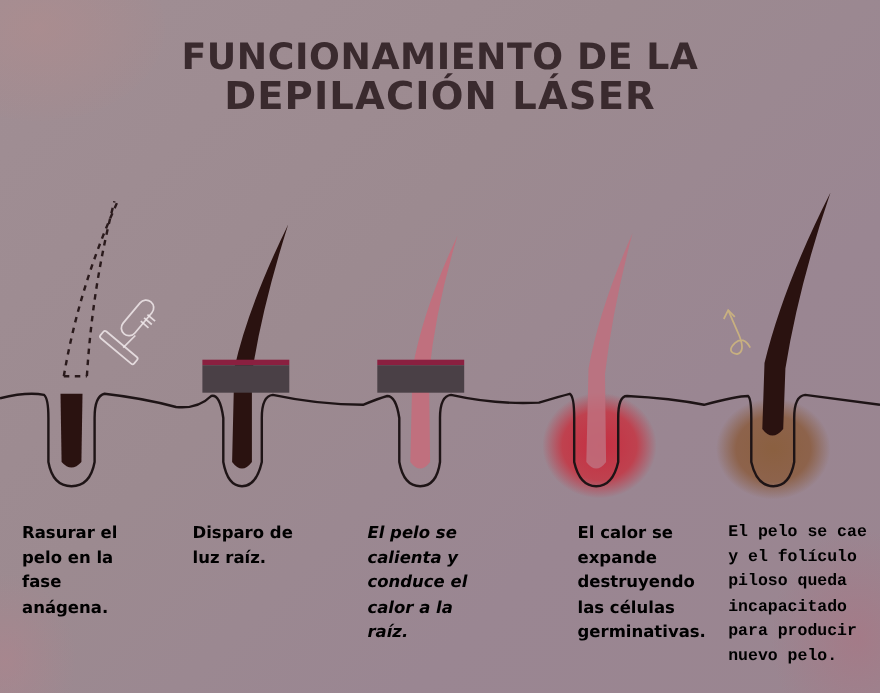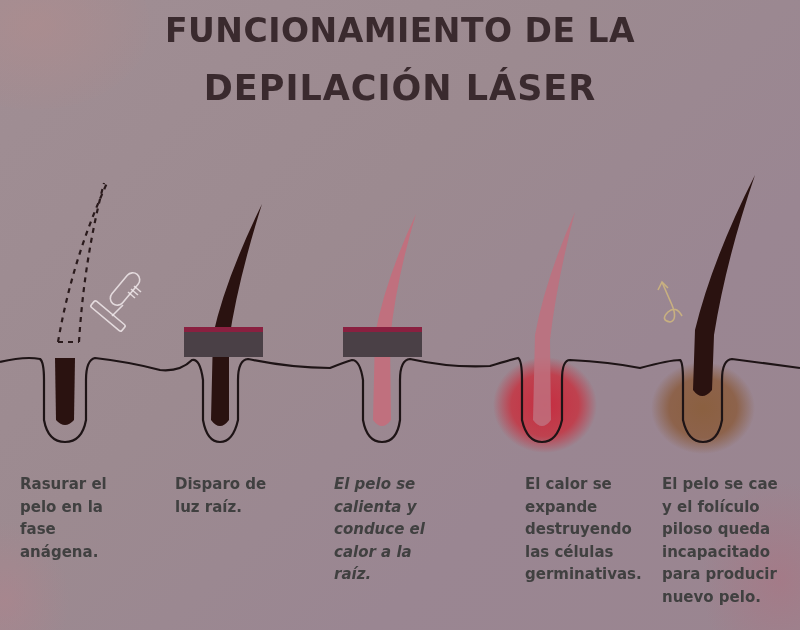--- a/index.html
+++ b/index.html
@@ -19,25 +19,25 @@
     background: radial-gradient(ellipse at center, rgba(180,130,140,0.45) 0%, rgba(170,130,140,0) 70%);
   }
   .blob-br {
     position:absolute; left:700px; top:480px; width:160px; height:200px;
     border-radius:50%;
     background: radial-gradient(ellipse at center, rgba(175,110,125,0.45) 0%, rgba(170,120,130,0) 70%);
   }
   .title {
     position:absolute; left:0; width:800px; text-align:center; color:#3a2a2e;
   }
-  .title-1 { top:11px; font-family:"DejaVu Sans", sans-serif; font-weight:bold; font-size:33px; letter-spacing:0.5px; }
+  .title-1 { top:32px; font-family:"DejaVu Sans", sans-serif; font-weight:bold; font-size:33px; letter-spacing:0.5px; }
   .title-2 { top:68px; font-family:"DejaVu Sans", sans-serif; font-weight:bold; font-size:35px; letter-spacing:1px; }
   svg.diagram { position:absolute; left:0; top:0; }
   .caption {
-    position:absolute; top:473px; color:#404040;
+    position:absolute; top:473px; color:#000000;
     font-family:"DejaVu Sans", sans-serif; font-weight:bold;
     font-size:15px; line-height:22.5px; white-space:pre-line;
   }
 </style>
 </head>
 <body>
 
 <div class="blob-tl"></div>
 <div class="blob-bl"></div>
 <div class="blob-br"></div>
@@ -150,18 +150,18 @@
 <div class="caption" style="left:334px;font-style:italic;">El pelo se
 calienta y
 conduce el
 calor a la
 raíz.</div>
 <div class="caption" style="left:525px;">El calor se
 expande
 destruyendo
 las células
 germinativas.</div>
-<div class="caption" style="left:662px;">El pelo se cae
+<div class="caption" style="left:662px;font-family:Liberation Mono, monospace;">El pelo se cae
 y el folículo
 piloso queda
 incapacitado
 para producir
 nuevo pelo.</div>
 
 </body></html>

